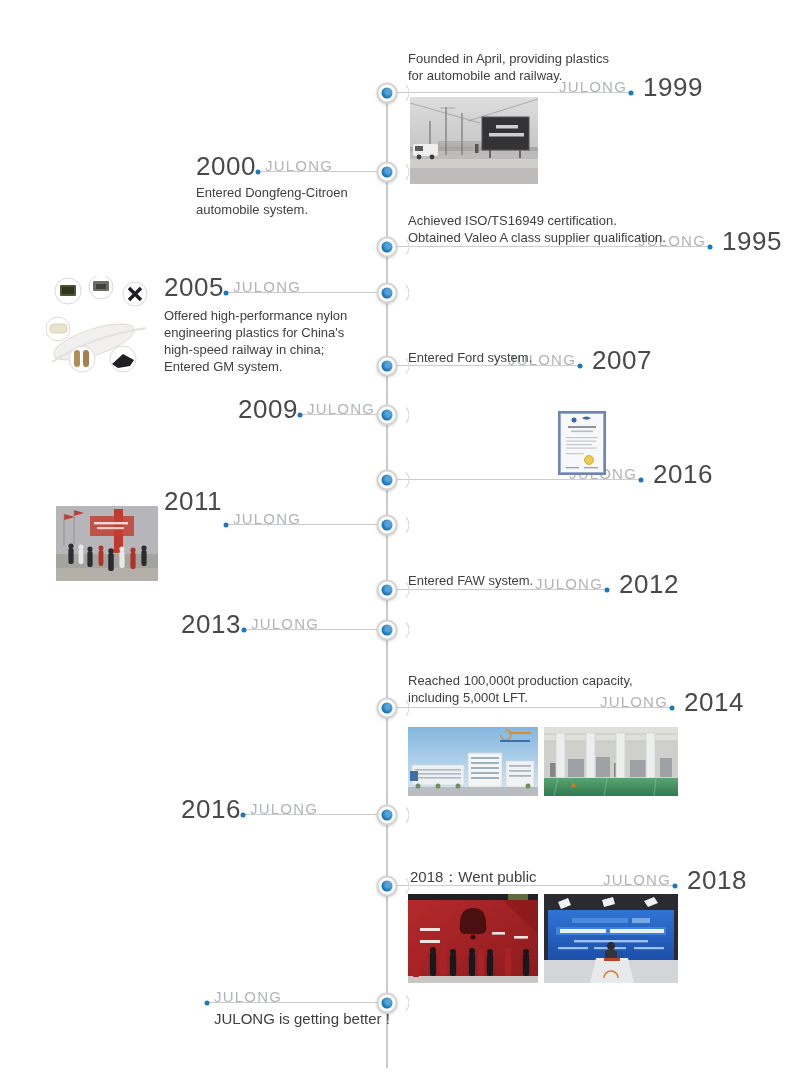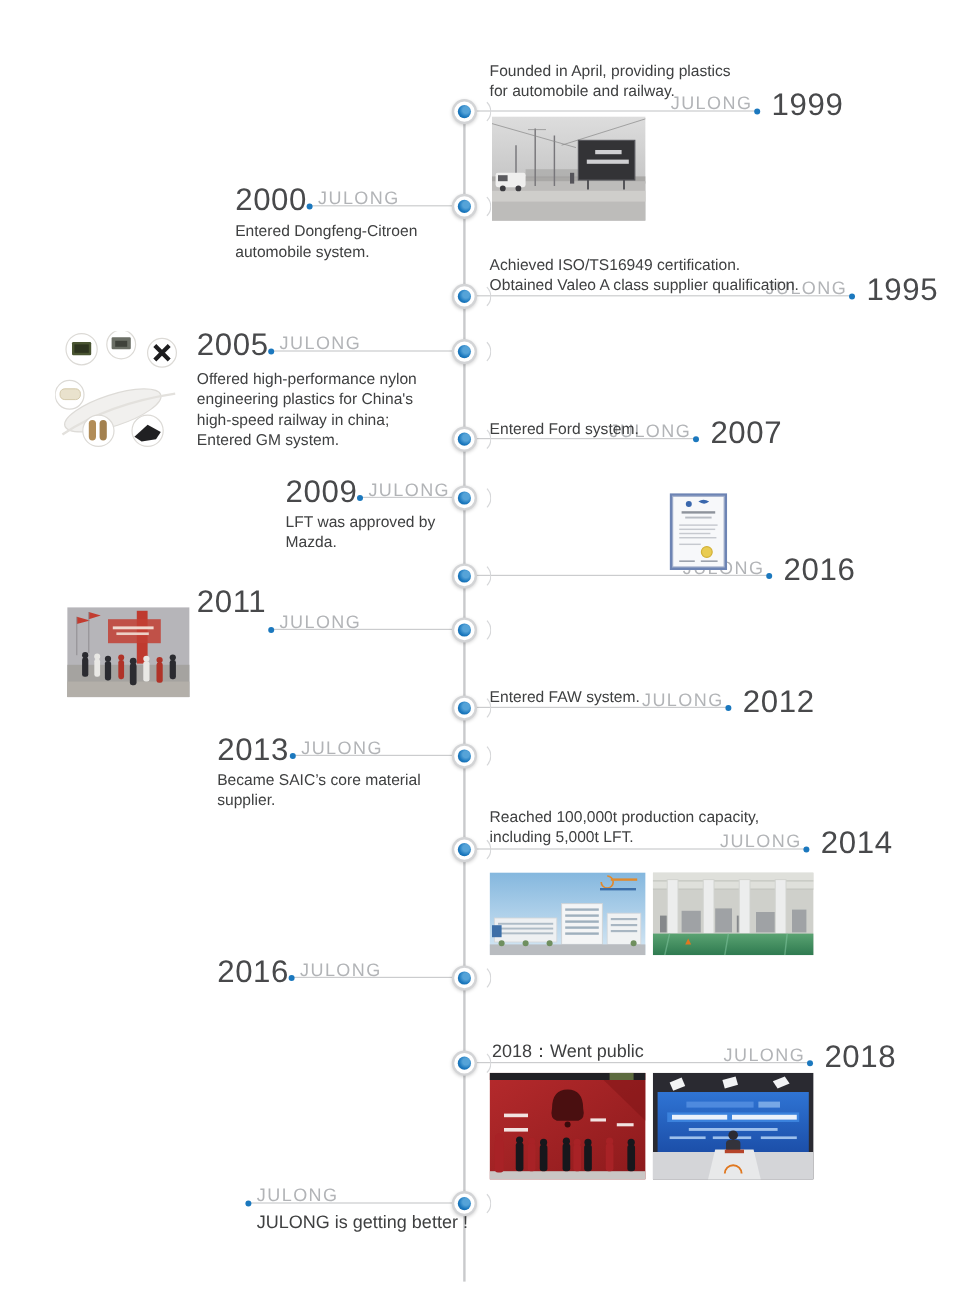--- a/index.html
+++ b/index.html
@@ -123,22 +123,20 @@
   <div class="year" style="left:592px;top:347px">2007</div>
   <div class="desc" style="left:408px;top:349px;width:170px">Entered Ford system.</div>
 
   <div class="hline" style="left:300px;top:414px;width:87px"></div>
   <div class="node" style="left:387px;top:415px">
       <i></i>
     </div>
   <div class="mdot" style="left:300px;top:415px"></div>
   <div class="jlabel" style="left:307px;top:401px">JULONG</div>
   <div class="year" style="left:238px;top:396px">2009</div>
-  <div class="desc" style="left:238px;top:426px;width:145px">LFT was approved by
-Mazda.</div>
 
   <div class="hline" style="left:387px;top:479px;width:252px"></div>
   <div class="node" style="left:387px;top:480px">
       <i></i>
     </div>
   <div class="mdot" style="left:641px;top:480px"></div>
   <div class="jlabel r" style="left:537px;top:466px">JULONG</div>
   <div class="year" style="left:653px;top:461px">2016</div>
   <svg class="photo" style="left:558px;top:411px" width="48" height="64" viewBox="0 0 48 64">
     <rect width="48" height="64" fill="#6d84b4"></rect>
@@ -207,22 +205,20 @@
   <div class="year" style="left:619px;top:571px">2012</div>
   <div class="desc" style="left:408px;top:572px;width:170px">Entered FAW system.</div>
 
   <div class="hline" style="left:244px;top:629px;width:143px"></div>
   <div class="node" style="left:387px;top:630px">
       <i></i>
     </div>
   <div class="mdot" style="left:244px;top:630px"></div>
   <div class="jlabel" style="left:251px;top:616px">JULONG</div>
   <div class="year" style="left:181px;top:611px">2013</div>
-  <div class="desc" style="left:181px;top:641px;width:195px">Became SAIC’s core material
-supplier.</div>
 
   <div class="hline" style="left:387px;top:707px;width:283px"></div>
   <div class="node" style="left:387px;top:708px">
       <i></i>
     </div>
   <div class="mdot" style="left:672px;top:708px"></div>
   <div class="jlabel r" style="left:568px;top:694px">JULONG</div>
   <div class="year" style="left:684px;top:689px">2014</div>
   <div class="desc" style="left:408px;top:672px;width:265px">Reached 100,000t production capacity,
 including 5,000t LFT.</div>

